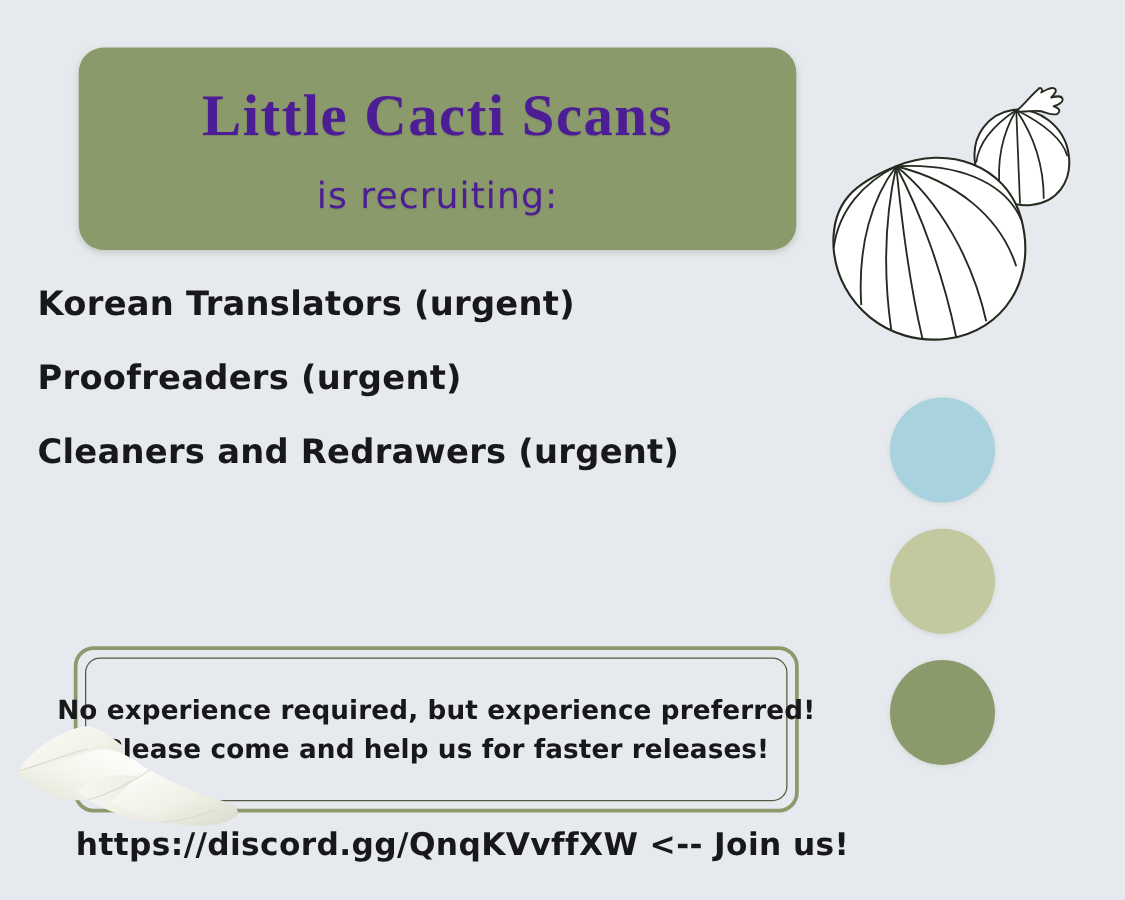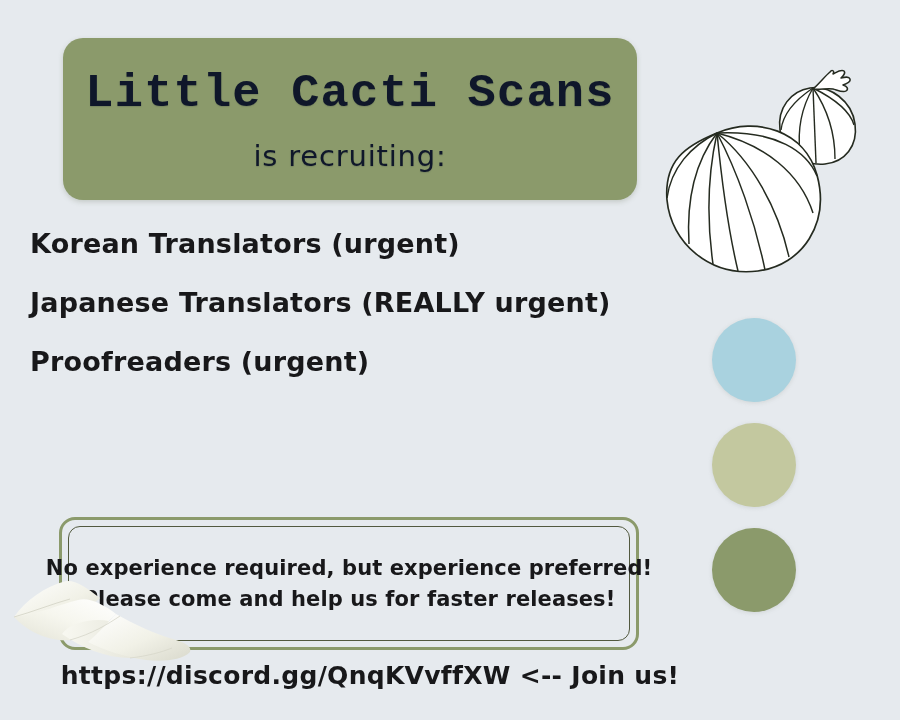--- a/index.html
+++ b/index.html
@@ -33,32 +33,32 @@
     border-radius: 20px;
     box-shadow: 0 2px 5px rgba(120,130,110,0.30);
     display: flex;
     flex-direction: column;
     align-items: center;
     justify-content: center;
     box-sizing: border-box;
     padding-top: 4px;
   }
   #banner-title {
-    color: #0f172a;
-    font-family: Liberation Mono, monospace;
+    color: #4c1d95;
+    font-family: Liberation Serif, serif;
     font-size: 47px;
     font-weight: 600;
     letter-spacing: 1.2px;
     line-height: 1.05;
     text-align: center;
     text-shadow: 0 1px 1px rgba(90,100,80,0.35);
     white-space: nowrap;
   }
   #banner-subtitle {
-    color: #0f172a;
+    color: #4c1d95;
     font-family: "DejaVu Sans", sans-serif;
     font-size: 29px;
     font-weight: 500;
     letter-spacing: 0.8px;
     margin-top: 20px;
     text-align: center;
     text-shadow: 0 1px 1px rgba(90,100,80,0.35);
     white-space: nowrap;
   }
 
@@ -206,22 +206,22 @@
       <path d="M62 88 C66 129 72 180 83 226" stroke="#252b20" stroke-width="1.5" fill="none"></path>
       <path d="M62 88 C82 126 100 176 110 225" stroke="#252b20" stroke-width="1.5" fill="none"></path>
       <path d="M62 88 C97 116 123 163 134 212" stroke="#252b20" stroke-width="1.5" fill="none"></path>
       <path d="M62 88 C110 100 145 128 158 168" stroke="#252b20" stroke-width="1.5" fill="none"></path>
       <path d="M62 88 C122 85 152 107 162 131" stroke="#252b20" stroke-width="1.5" fill="none"></path>
     </svg>
   </div>
 
   <div id="roles-list">
     <div class="role-item">Korean Translators (urgent)</div>
-    <div class="role-item">Japanese Translators (REALLY urgent)</div>
     <div class="role-item">Proofreaders (urgent)</div>
+    <div class="role-item">Cleaners and Redrawers (urgent)</div>
   </div>
 
   <div class="swatch" id="swatch-blue"></div>
   <div class="swatch" id="swatch-khaki"></div>
   <div class="swatch" id="swatch-sage"></div>
 
   <div id="note-box">
     <div id="note-box-inner">
       <div class="note-line">No experience required, but experience preferred!</div>
       <div class="note-line">Please come and help us for faster releases!</div>

